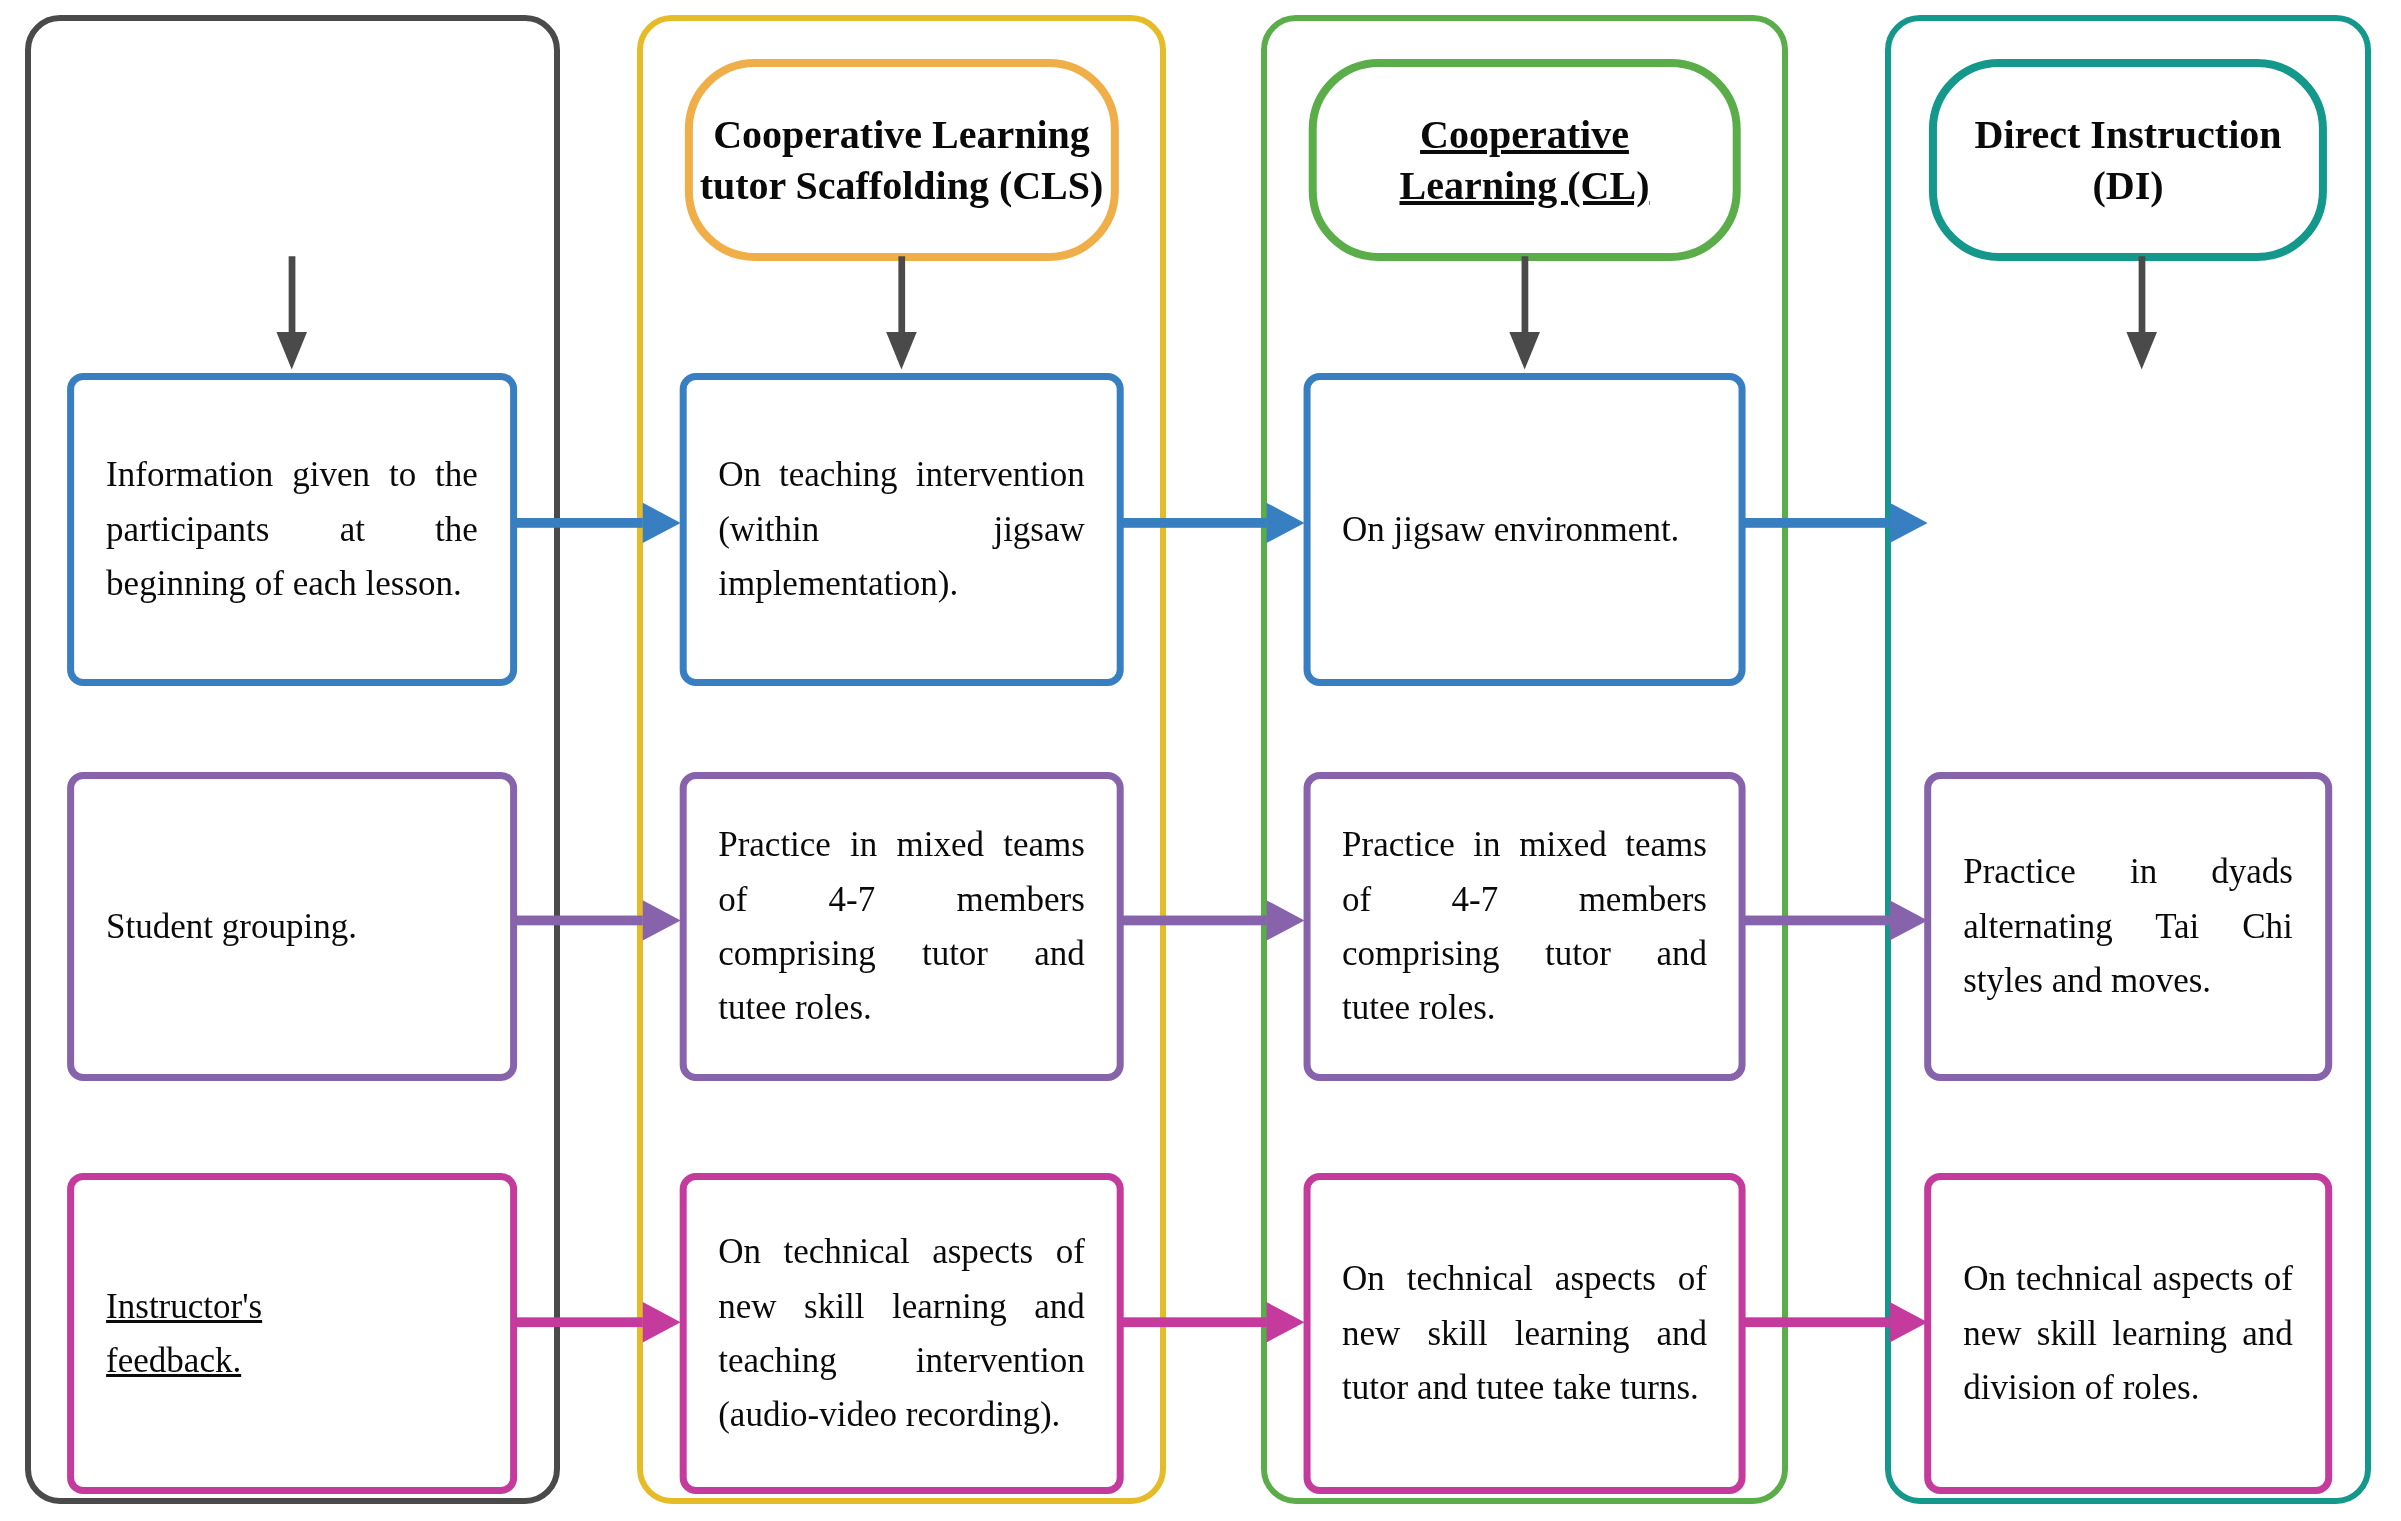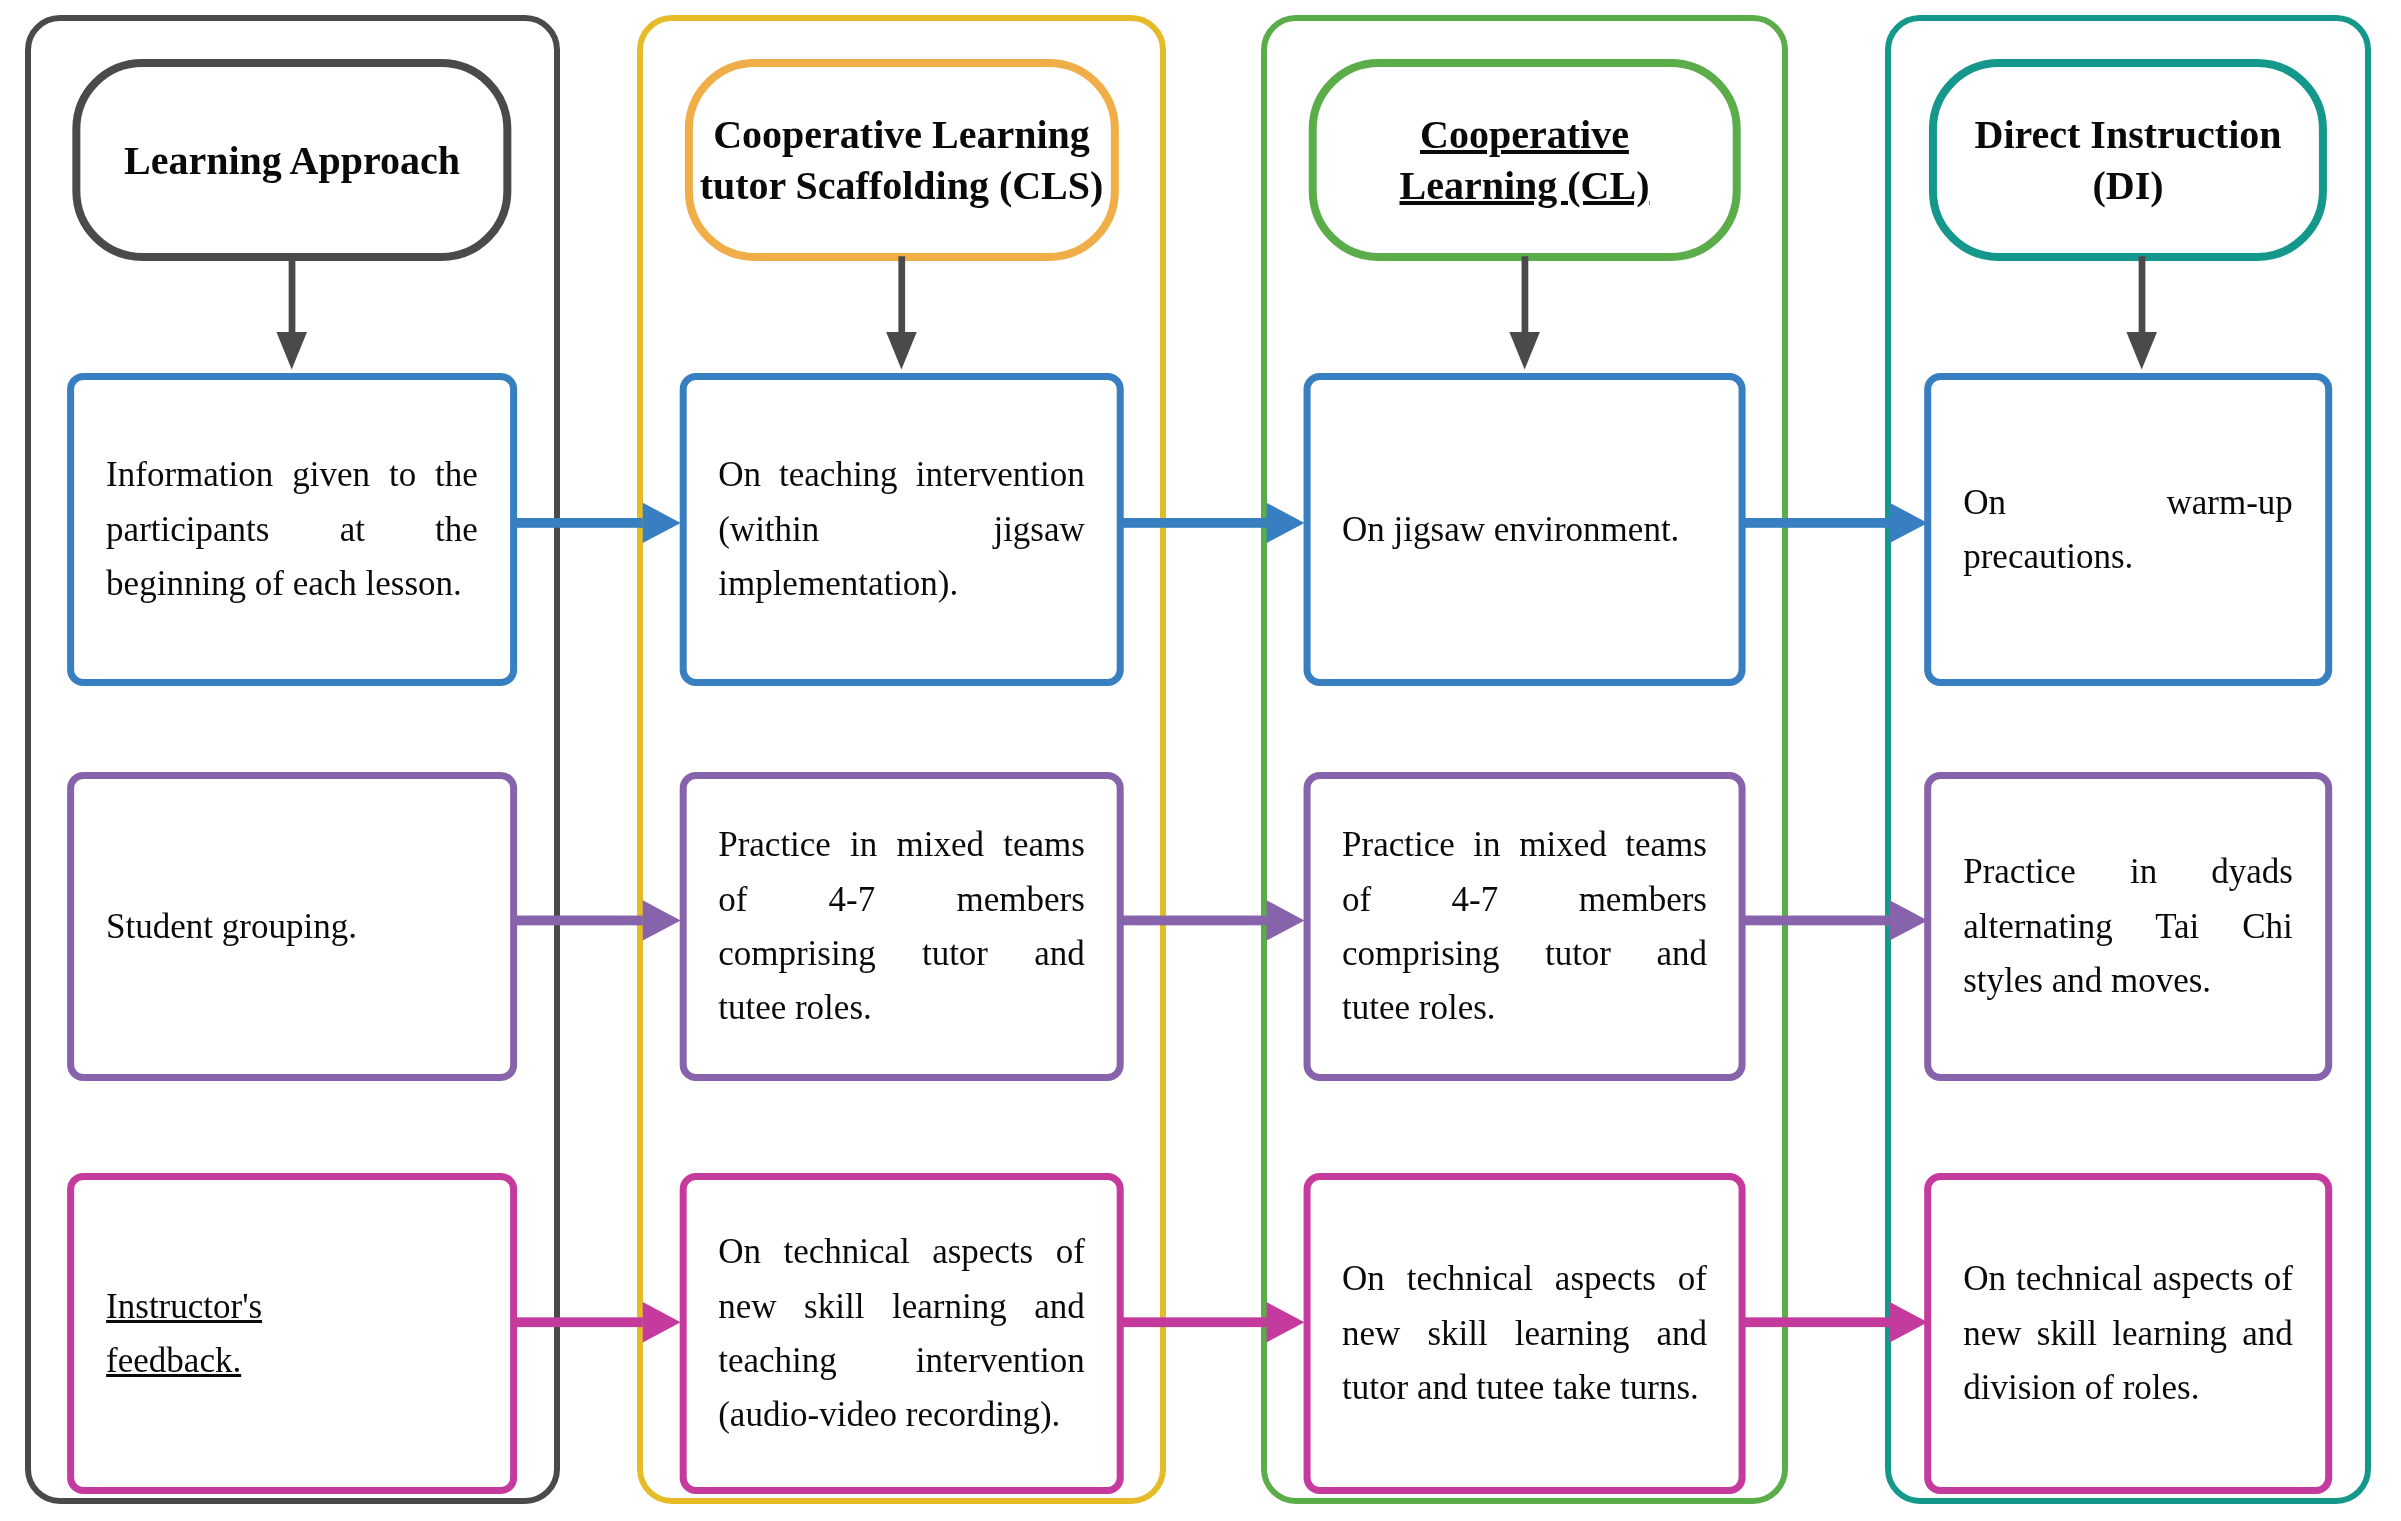--- a/index.html
+++ b/index.html
@@ -58,23 +58,20 @@
 
   
   .arrows{position:absolute;left:0;top:0;z-index:6;pointer-events:none;}
 </style>
 </head>
 <body>
 
 <div class="canvas">
 
   <section class="col c0">
-    <div class="pill">
-      <span class="pill-label">Learning Approach</span>
-    </div>
     <div class="box row1">
       <p>Information given to the participants at the beginning of each lesson.</p>
     </div>
     <div class="box row2">
       <p>Student grouping.</p>
     </div>
     <div class="box row3">
       <p>Instructor's feedback.</p>
     </div>
   </section>
@@ -105,23 +102,20 @@
       <p>Practice in mixed teams of 4-7 members comprising tutor and tutee roles.</p>
     </div>
     <div class="box row3">
       <p>On technical aspects of new skill learning and tutor and tutee take turns.</p>
     </div>
   </section>
 
   <section class="col c3">
     <div class="pill">
       <span class="pill-label">Direct Instruction (DI)</span>
-    </div>
-    <div class="box row1">
-      <p>On warm-up precautions.</p>
     </div>
     <div class="box row2">
       <p>Practice in dyads alternating Tai Chi styles and moves.</p>
     </div>
     <div class="box row3">
       <p>On technical aspects of new skill learning and division of roles.</p>
     </div>
   </section>
 
   <svg class="arrows" width="2401" height="1521" viewBox="0 0 3926 2487" aria-hidden="true">

